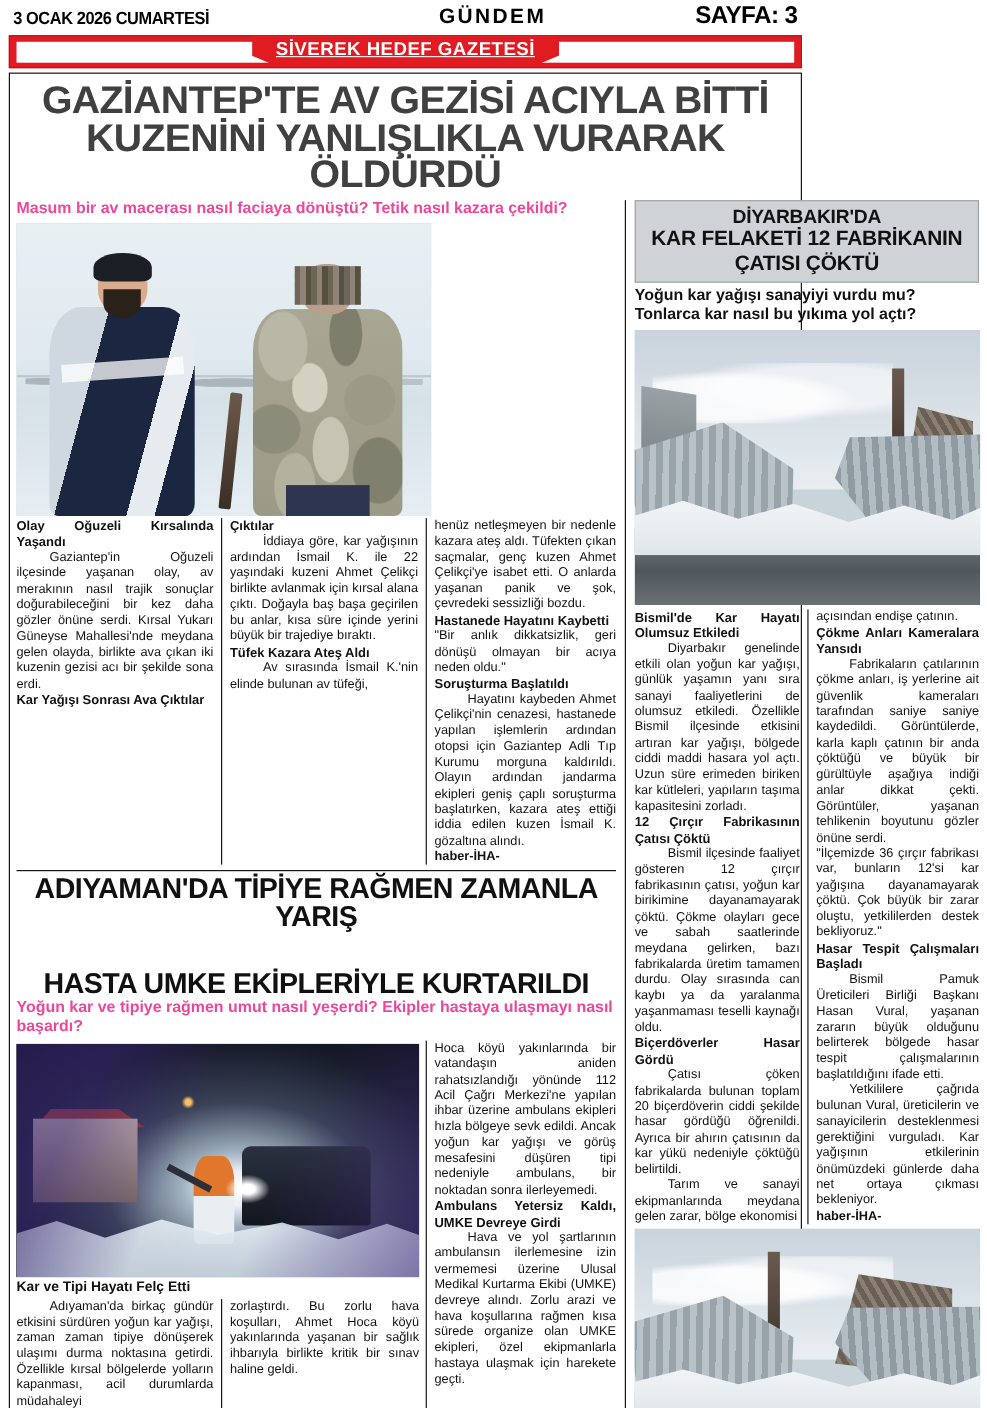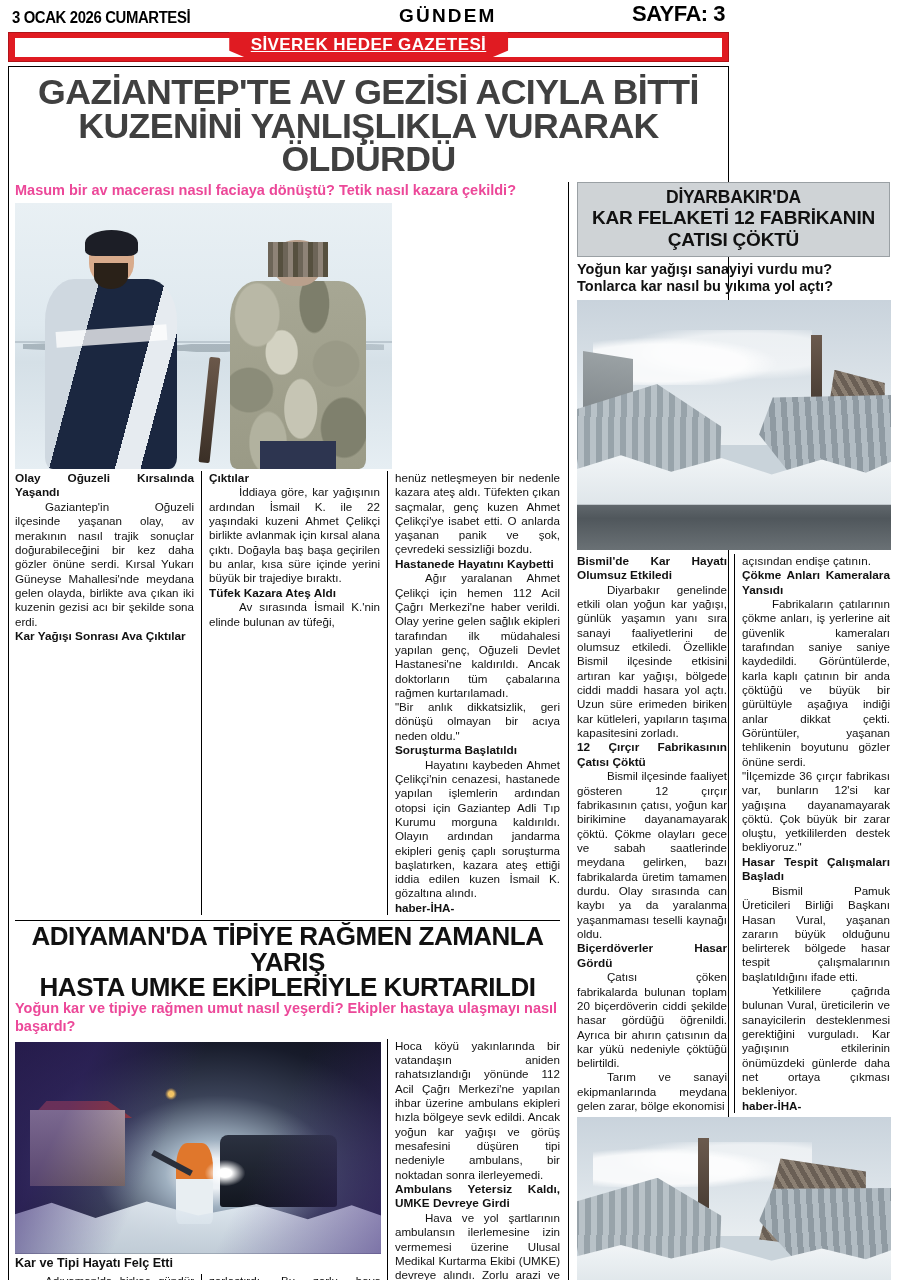--- a/index.html
+++ b/index.html
@@ -230,21 +230,21 @@
   .art1-c2 { width:186px; padding:0 7px; border-left:1px solid #000; }
   .art1-c3 { width:173px; padding-left:7px; border-left:1px solid #000; }
 
   
   .hr-heavy { border-top:1px solid #000; margin:5px 0 3px 0; }
   .headline-2 {
     text-align:center; font-weight:bold; color:#111;
     line-height:0.98; letter-spacing:-0.5px;
   }
   .headline-2 .h1 { font-size:26px; display:block; }
-  .headline-2 .h2 { font-size:26px; display:block; }
+  .headline-2 .h2 { font-size:26px; display:block;margin-top:36px; }
 
   
   .photo-night { width:366px; height:212px; margin-top:3px; background:#0b0d16; }
   .pn-base { position:absolute; inset:0;
       background: radial-gradient(ellipse at 55% 62%, #eef2f6 0 8%, #9fb0c0 18%, #3a4257 42%, #171b2a 70%, #0a0c14 100%); }
   .pn-tint { position:absolute; inset:0;
       background: linear-gradient(115deg, rgba(60,40,120,.55) 0 18%, transparent 42%, transparent 64%, rgba(70,45,130,.55) 100%); }
   .pn-house { position:absolute; left:4%; top:32%; width:26%; height:36%;
       background: linear-gradient(#c9b8ae,#7b6a63); }
   .pn-roof { position:absolute; left:2%; top:28%; width:30%; height:8%;
@@ -332,21 +332,20 @@
           </div>
           <div class="col art1-c2">
             <span class="sub">Çıktılar</span>
             <p class="indent">İddiaya göre, kar yağışının ardından İsmail K. ile 22 yaşındaki kuzeni Ahmet Çelikçi birlikte avlanmak için kırsal alana çıktı. Doğayla baş başa geçirilen bu anlar, kısa süre içinde yerini büyük bir trajediye bıraktı.</p>
             <span class="sub">Tüfek Kazara Ateş Aldı</span>
             <p class="indent">Av sırasında İsmail K.'nin elinde bulunan av tüfeği,</p>
           </div>
           <div class="col art1-c3">
             <p>henüz netleşmeyen bir nedenle kazara ateş aldı. Tüfekten çıkan saçmalar, genç kuzen Ahmet Çelikçi'ye isabet etti. O anlarda yaşanan panik ve şok, çevredeki sessizliği bozdu.</p>
             <span class="sub">Hastanede Hayatını Kaybetti</span>
-            <p class="indent">Ağır yaralanan Ahmet Çelikçi için hemen 112 Acil Çağrı Merkezi'ne haber verildi. Olay yerine gelen sağlık ekipleri tarafından ilk müdahalesi yapılan genç, Oğuzeli Devlet Hastanesi'ne kaldırıldı. Ancak doktorların tüm çabalarına rağmen kurtarılamadı.</p>
             <p>"Bir anlık dikkatsizlik, geri dönüşü olmayan bir acıya neden oldu."</p>
             <span class="sub">Soruşturma Başlatıldı</span>
             <p class="indent">Hayatını kaybeden Ahmet Çelikçi'nin cenazesi, hastanede yapılan işlemlerin ardından otopsi için Gaziantep Adli Tıp Kurumu morguna kaldırıldı. Olayın ardından jandarma ekipleri geniş çaplı soruşturma başlatırken, kazara ateş ettiği iddia edilen kuzen İsmail K. gözaltına alındı.</p>
             <span class="src">haber-İHA-</span>
           </div>
         </div>
 
         <div class="hr-heavy"></div>
         <div class="headline-2">
           <span class="h1">ADIYAMAN'DA TİPİYE RAĞMEN ZAMANLA YARIŞ</span>

